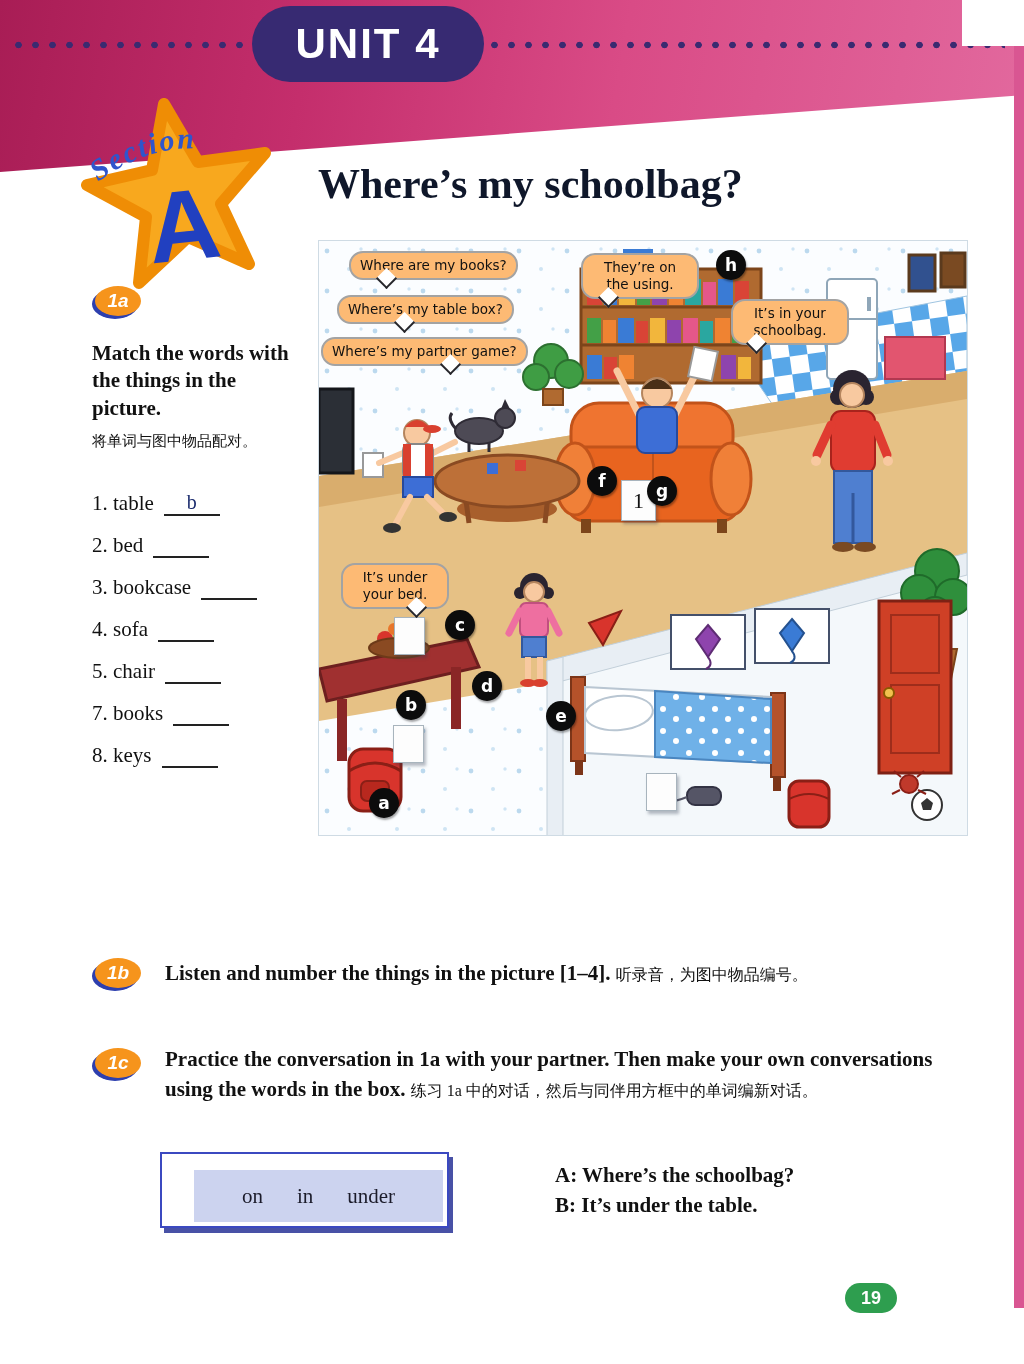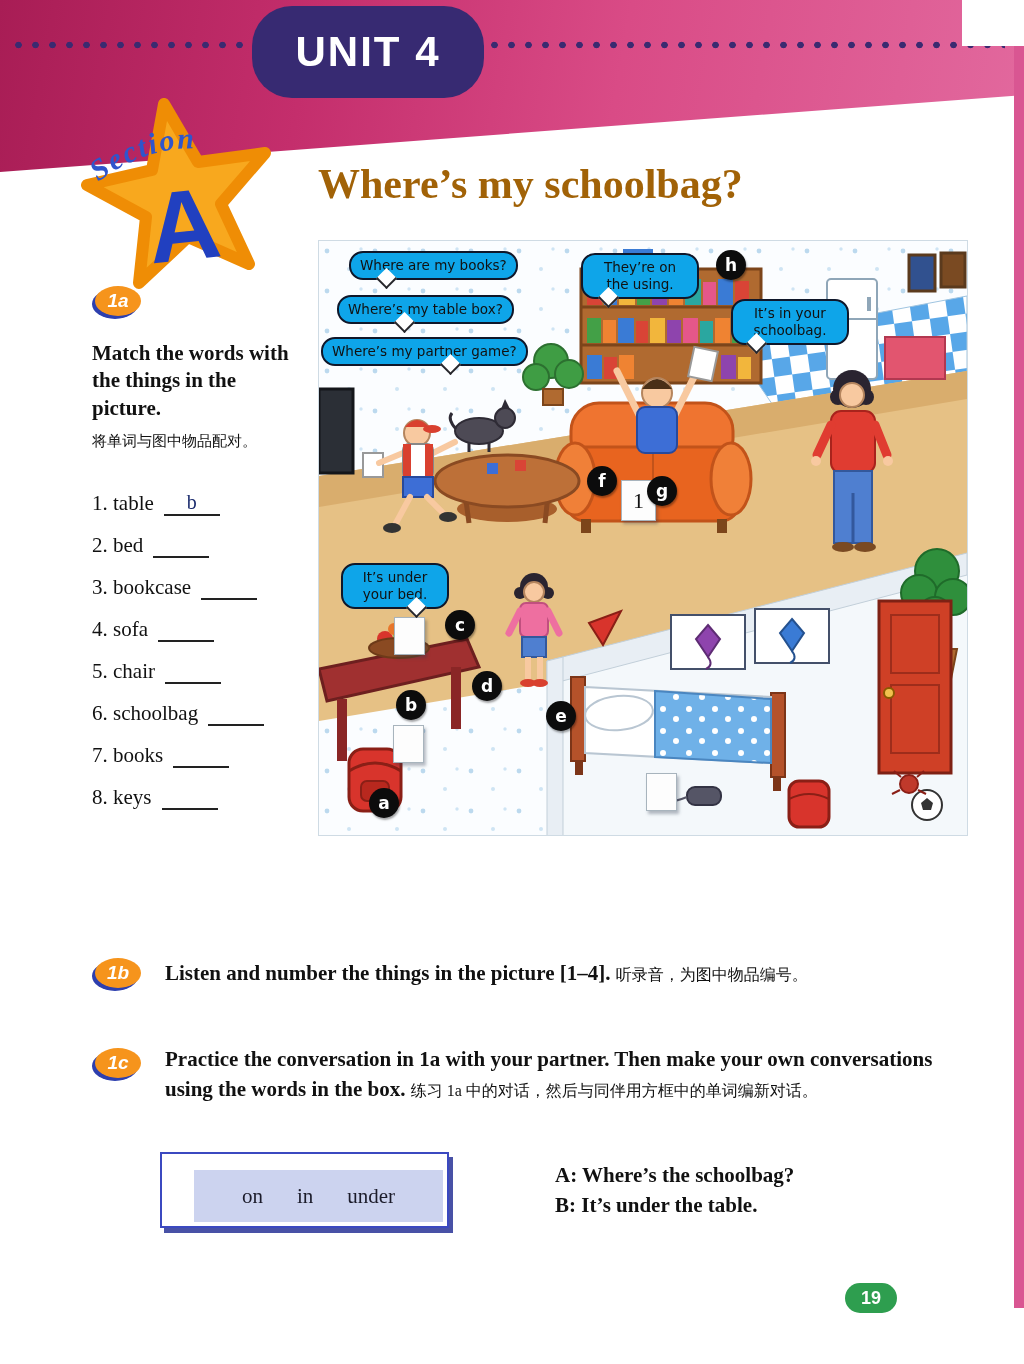--- a/index.html
+++ b/index.html
@@ -6,30 +6,30 @@
   .page{position:relative;width:1024px;height:1364px;background:#ffffff;overflow:hidden;
         font-family:"Liberation Serif",serif;color:#111;}
 
   
   .band{position:absolute;top:0;left:0;width:1024px;height:172px;
         background:linear-gradient(100deg,#a81d55 0%,#c42e6c 30%,#d94b86 60%,#e2699e 100%);
         clip-path:polygon(0 0,1024px 0,1024px 95px,0 172px);z-index:1;}
   .dots{position:absolute;top:40px;left:10px;width:995px;height:10px;z-index:2;
         background-image:radial-gradient(circle,#3b2a70 3px,rgba(0,0,0,0) 3.6px);
         background-size:17px 10px;background-repeat:repeat-x;}
-  .unit-pill{position:absolute;top:6px;left:252px;width:232px;height:92px;background:#372a72;
+  .unit-pill{position:absolute;top:6px;left:252px;width:232px;height:76px;background:#372a72;
         border-radius:40px;display:flex;align-items:center;justify-content:center;z-index:3;
         color:#fff;font-family:"Liberation Sans",sans-serif;font-weight:bold;font-size:42px;letter-spacing:2px;}
   .notch{position:absolute;top:0;right:0;width:62px;height:46px;background:#fff;z-index:5;}
   .edge-strip{position:absolute;top:46px;right:0;width:10px;height:1262px;background:#d95692;z-index:4;}
 
   
   .star-wrap{position:absolute;top:98px;left:76px;width:214px;height:196px;z-index:3;}
 
-  .page-title{position:absolute;top:160px;left:318px;font-weight:bold;font-size:42px;color:#a16207;z-index:2;}
+  .page-title{position:absolute;top:160px;left:318px;font-weight:bold;font-size:42px;color:#0f172a;z-index:2;}
 
   
   .badge{position:absolute;width:46px;height:30px;background:#f6941c;border-radius:50%;
          display:flex;align-items:center;justify-content:center;color:#fff;
          font-family:"Liberation Sans",sans-serif;font-weight:bold;font-style:italic;font-size:19px;
          box-shadow:-3px 3px 0 0 #2d3fae;}
 
   
   .instr{position:absolute;left:92px;top:340px;width:215px;font-weight:bold;font-size:21px;line-height:1.3;}
   .instr-cn{position:absolute;left:92px;top:432px;width:220px;font-size:15px;}
@@ -42,21 +42,21 @@
   
   .panel{position:absolute;top:240px;left:318px;width:650px;height:662px;z-index:2;}
   .goal-bar{box-sizing:border-box;height:66px;background:#312e80;color:#fff;padding:7px 14px 0;
             font-family:"Liberation Sans",sans-serif;}
   .goal-line1{font-size:21px;}
   .goal-line1 b{font-weight:bold;}
   .goal-line2{font-size:15px;color:#ffd95e;margin-top:3px;}
   .scene{position:relative;height:596px;background:#f6fafd;border:1px solid #cfdbe4;box-sizing:border-box;overflow:hidden;}
   .scene svg{position:absolute;top:0;left:0;}
 
-  .bubble{position:absolute;background:#0ea5e9;border:2px solid #0f172a;border-radius:14px;
+  .bubble{position:absolute;background:#fdba74;border:2px solid #a3a3a3;border-radius:14px;
           padding:4px 9px;font:13.5px "DejaVu Sans",sans-serif;color:#111;line-height:1.25;z-index:6;white-space:nowrap;}
   .bubble.multi{white-space:normal;text-align:center;}
   .tail{position:absolute;bottom:-8px;width:13px;height:13px;background:#fff;
         border-right:2px solid #26262b;border-bottom:2px solid #26262b;transform:rotate(45deg);}
 
   .marker{position:absolute;width:30px;height:30px;border-radius:50%;background:#0c0c0c;color:#fff;
           display:flex;align-items:center;justify-content:center;
           font:bold 17px "DejaVu Sans",sans-serif;z-index:7;box-shadow:1px 2px 2px rgba(0,0,0,.35);}
   .ansbox{position:absolute;width:29px;height:36px;background:#fdfdfd;border:1px solid #a8b4bd;
           box-shadow:2px 3px 3px rgba(50,60,80,.35);z-index:5;}
@@ -126,24 +126,20 @@
     <div class="word-row">
       <span>3. bookcase</span>
       <span class="blank"><i></i></span>
     </div>
     <div class="word-row">
       <span>4. sofa</span>
       <span class="blank"><i></i></span>
     </div>
     <div class="word-row">
       <span>5. chair</span>
-      <span class="blank"><i></i></span>
-    </div>
-    <div class="word-row">
-      <span>6. schoolbag</span>
       <span class="blank"><i></i></span>
     </div>
     <div class="word-row">
       <span>7. books</span>
       <span class="blank"><i></i></span>
     </div>
     <div class="word-row">
       <span>8. keys</span>
       <span class="blank"><i></i></span>
     </div>

